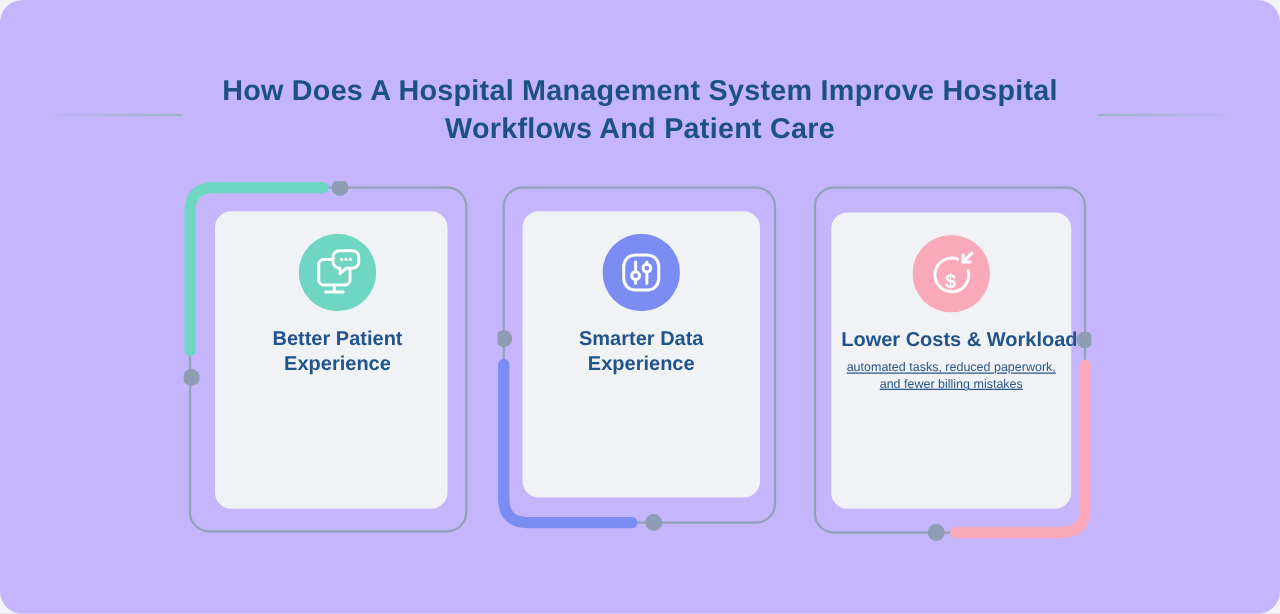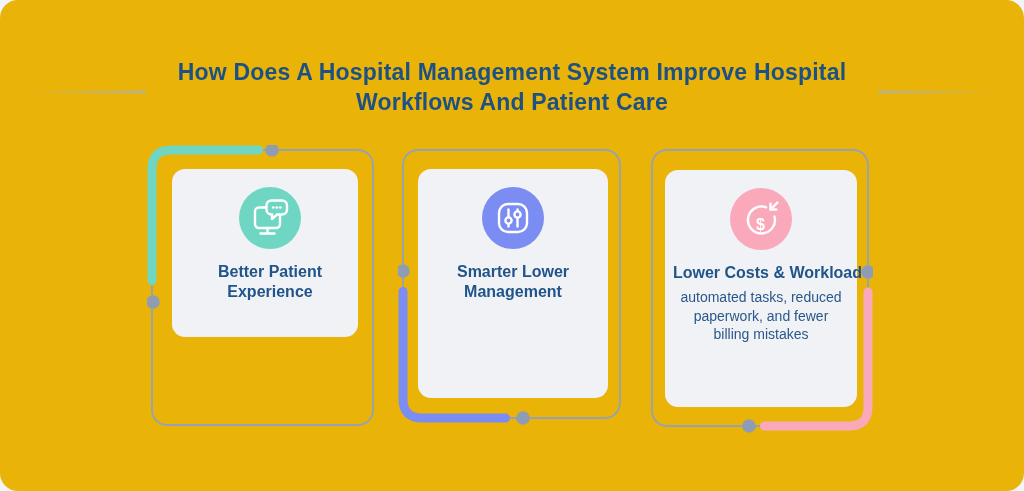--- a/index.html
+++ b/index.html
@@ -4,21 +4,21 @@
 <style>
   html,body { margin:0; padding:0; }
   body {
     width:1024px; height:491px; position:relative;
     background:#f3f4f7;
     font-family:"Liberation Sans", sans-serif;
     overflow:hidden;
   }
   .canvas {
     position:absolute; inset:0;
-    background:#eab308;
+    background:#c4b5fd;
     border-radius:18px;
     overflow:hidden;
   }
   .main-title {
     position:absolute; left:162px; top:58px; width:700px; margin:0;
     text-align:center;
     font-size:23px; font-weight:bold; line-height:1.3;
     color:#1d5183; letter-spacing:0.2px;
   }
   .deco-line { position:absolute; top:91px; height:2px; width:116px; border-radius:1px; }
@@ -29,37 +29,37 @@
   .card-1 { left:147px; top:145px; width:230px; height:290px; }
   .card-2 { left:398px; top:145px; width:227px; height:290px; }
   .card-3 { left:647px; top:145px; width:226px; height:292px; }
   .frame { position:absolute; left:0; top:0; width:100%; height:100%; }
 
   .panel {
     position:absolute; background:#f1f2f6; border-radius:13px;
     display:flex; flex-direction:column; align-items:center;
     padding-top:18px; box-sizing:border-box;
   }
-  .card-1 .panel { left:25px; top:24px; width:186px; height:168px;padding-left:10px; }
+  .card-1 .panel { left:25px; top:24px; width:186px; height:238px;padding-left:10px; }
   .card-2 .panel { left:20px; top:24px; width:190px; height:229px; }
   .card-3 .panel { left:18px; top:25px; width:192px; height:237px; }
 
   .icon-badge { width:62px; height:62px; display:block; }
 
   .card-title {
     margin:13px 0 5px; font-size:16px; font-weight:bold;
     color:#20548a; text-align:center; line-height:1.28;
   }
   .card-1 .card-title { max-width:150px; }
   .card-2 .card-title { max-width:140px; }
   .card-3 .card-title { max-width:196px; white-space:nowrap;margin-left:13px; }
 
   .card-desc {
-    margin:0; font-size:14px; color:#29588c;
-    text-align:center; line-height:1.3;
+    margin:0; font-size:10px; color:#29588c;
+    text-align:center; line-height:1.3;text-decoration:underline;
   }
   .card-1 .card-desc { max-width:166px; }
   .card-2 .card-desc { max-width:154px; }
   .card-3 .card-desc { max-width:170px; }
 </style>
 </head>
 <body>
 
 <div class="canvas">
 
@@ -104,21 +104,21 @@
       <svg class="icon-badge" viewBox="0 0 62 62">
         <circle cx="31" cy="31" r="31" fill="#7b8cf2"></circle>
         <g transform="translate(7,7)" stroke="#ffffff" stroke-width="2.4" fill="none" stroke-linecap="round" stroke-linejoin="round">
           <rect x="10" y="10" width="28" height="28" rx="9"></rect>
           <path d="M19.5 15.5 v17"></path>
           <path d="M28.5 15.5 v17"></path>
           <circle cx="19.5" cy="26.5" r="3.1" fill="#7b8cf2"></circle>
           <circle cx="28.5" cy="20.5" r="3.1" fill="#7b8cf2"></circle>
         </g>
       </svg>
-      <p class="card-title">Smarter Lower Management</p>
+      <p class="card-title">Smarter Data Experience</p>
     </div>
   </div>
 
   <div class="card card-3">
     <svg class="frame" viewBox="0 0 226 292">
       <rect x="5" y="5" width="216" height="276" rx="15" fill="none" stroke="#93a2b8" stroke-width="1.8"></rect>
       <path d="M221 147 V262 Q221 281 202 281 H117.5" fill="none" stroke-width="9" stroke-linecap="round" stroke="#f9a9ba"></path>
       <circle cx="221" cy="127" r="6.8" fill="#8e9db4"></circle>
       <circle cx="102" cy="281" r="6.8" fill="#8e9db4"></circle>
     </svg>

